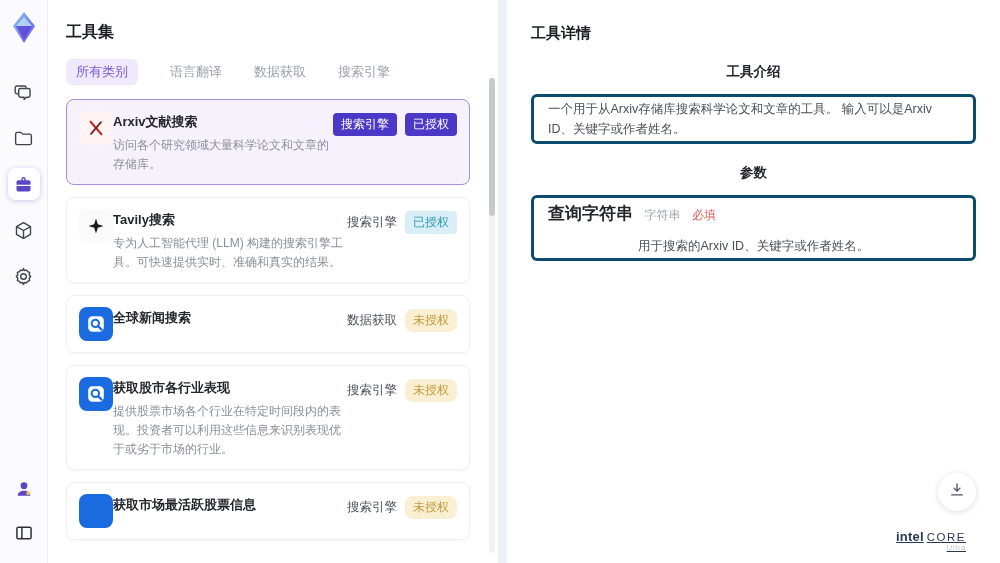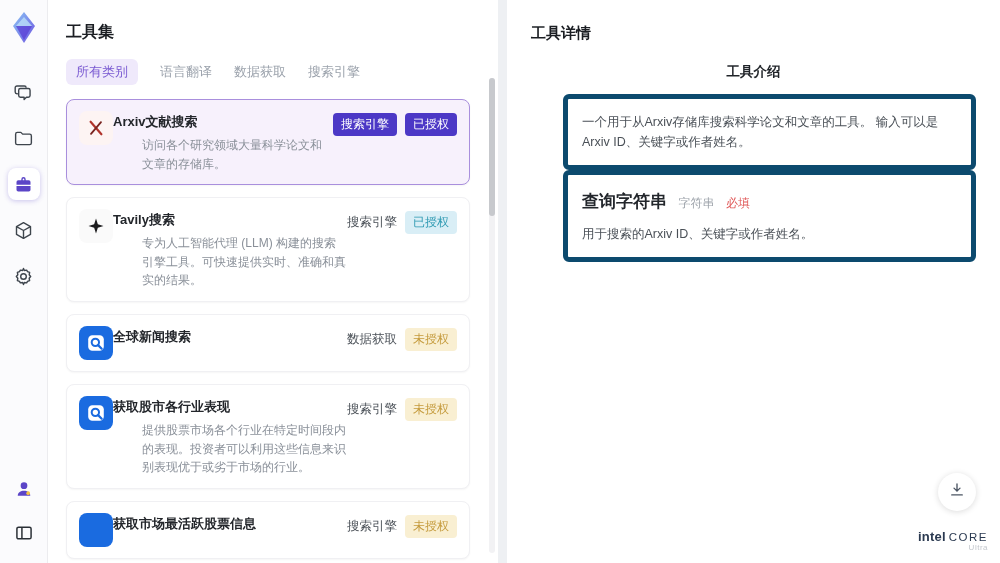--- a/index.html
+++ b/index.html
@@ -32,21 +32,21 @@
 
   
   .tools-panel {
     width:450px; flex-shrink:0;
     background:#ffffff;
     padding:12px 18px 0 18px;
     position:relative;
     overflow:hidden;
   }
   .panel-title { font-size:16px; font-weight:bold; color:#1b1e23; margin:10px 0 16px; }
-  .tabs { display:flex; gap:22px; align-items:flex-end; font-size:13px; }
+  .tabs { display:flex; gap:32px; align-items:flex-end; font-size:13px; }
   .tab { color:#9aa1ab; cursor:pointer; padding:4px 0; white-space:nowrap; }
   .tab.active { background:#efe9fb; color:#7a5ad2; padding:4px 10px; border-radius:6px; }
   .tool-list { margin-top:14px; display:flex; flex-direction:column; gap:12px; padding-right:10px; }
 
   .card {
     display:flex; 
     padding:11px 12px;
     border:1px solid #f0f0f3; border-radius:8px;
     background:#fff; box-shadow:0 1px 2px rgba(0,0,0,.04);
     cursor:pointer;
@@ -54,58 +54,57 @@
   .card.selected { background:#f7f1fc; border:1px solid #a98fdd; }
   .tool-icon {
     width:34px; height:34px; border-radius:8px; flex-shrink:0;
     display:flex; align-items:center; justify-content:center;
   }
   .tool-icon.arxiv { background:#fdf4f3; }
   .tool-icon.star  { background:#fafafa; }
   .tool-icon.blue  { background:#1a6be0; }
   .tool-body { flex:1; min-width:0; }
   .tool-name { font-size:13px; font-weight:bold; color:#23262b; margin:2px 0 5px; }
-  .tool-desc { font-size:12px; color:#8a9099; line-height:1.55;margin-left:29px; }
+  .tool-desc { font-size:12px; color:#8a9099; line-height:1.55; }
   .tool-meta { display:flex; gap:8px; flex-shrink:0; align-items:flex-start; padding-top:2px; }
   .cat-text { font-size:12.5px; color:#4b5158; padding-top:3px; }
   .badge { font-size:12px; padding:3px 8px; border-radius:4px; white-space:nowrap; }
   .badge.solid  { background:#4c38c6; color:#ffffff; }
   .badge.blue   { background:#d9eef6; color:#2f9ab2; }
-  .badge.yellow { background:#f9efd2; color:#c59b3d; }
+  .badge.yellow { background:#f9efd2; color:#c59b3d;border-radius:8px; }
 
   .sb-track {
     position:absolute; right:3px; top:78px; bottom:10px; width:6px;
     background:#f2f2f4; border-radius:3px;
   }
   .sb-thumb { width:6px; height:138px; background:#c7c9cd; border-radius:3px; }
 
   .gutter { width:9px; flex-shrink:0; background:#eef0f3; }
 
   
   .detail-panel { flex:1; background:#ffffff; padding:14px 24px; position:relative; }
   .detail-title { font-size:15px; font-weight:bold; margin:10px 0 20px; color:#1b1e23; }
   .section-heading { font-size:13.5px; font-weight:bold; margin:20px 0 13px; color:#1f2328;text-align:center; }
   .info-box {
-    border:5px solid #0c4a6e; border-radius:6px;
-    padding:13px 14px; font-size:12.5px; color:#4a5057; line-height:1.6;
+    border:3px solid #0c4a6e; border-radius:6px;
+    padding:2px 14px; font-size:12.5px; color:#4a5057; line-height:1.6;
     background:#fff;
-    margin-left:32px;
   }
   .param-name { font-size:17px; font-weight:bold; color:#22262b; }
   .param-type { font-size:12px; color:#9aa0a8; margin-left:8px; }
   .param-required { font-size:12px; color:#e05a5a; margin-left:8px; }
-  .param-desc { margin-top:9px; font-size:12.5px; color:#4a5057; }
+  .param-desc { margin-top:9px; font-size:12.5px; color:#4a5057;text-align:center; }
 
   .fab {
     position:absolute; right:24px; bottom:52px;
     width:38px; height:38px; border-radius:50%;
     background:#fff; box-shadow:0 1px 6px rgba(0,0,0,.14);
     display:flex; align-items:center; justify-content:center; cursor:pointer;
   }
-  .intel-logo { position:absolute; right:12px; bottom:10px; text-align:right; color:#2a3950; line-height:1.1; }
+  .intel-logo { position:absolute; right:34px; bottom:10px; text-align:right; color:#2a3950; line-height:1.1;text-decoration:underline; }
   .intel-row { display:flex; align-items:baseline; gap:3px; }
   .intel-word { font-size:13px; font-weight:bold; letter-spacing:.2px; }
   .intel-core { font-size:11.5px; letter-spacing:1.5px; }
   .intel-sub { font-size:8px; color:#c3c7cd; letter-spacing:.5px; }
 </style>
 </head>
 <body>
 
 <div class="sidebar">
   <div class="logo">
@@ -287,20 +286,21 @@
 <div class="gutter"></div>
 
 <div class="detail-panel">
   <div class="detail-title">工具详情</div>
 
   <div class="section-heading">工具介绍</div>
   <div class="info-box">
     <span>一个用于从Arxiv存储库搜索科学论文和文章的工具。 输入可以是Arxiv ID、关键字或作者姓名。</span>
   </div>
 
+  <div class="section-heading">参数</div>
   <div class="info-box">
     <div>
       <span class="param-name">查询字符串</span>
       <span class="param-type">字符串</span>
       <span class="param-required">必填</span>
     </div>
     <div class="param-desc">用于搜索的Arxiv ID、关键字或作者姓名。</div>
   </div>
 
   <div class="fab">

